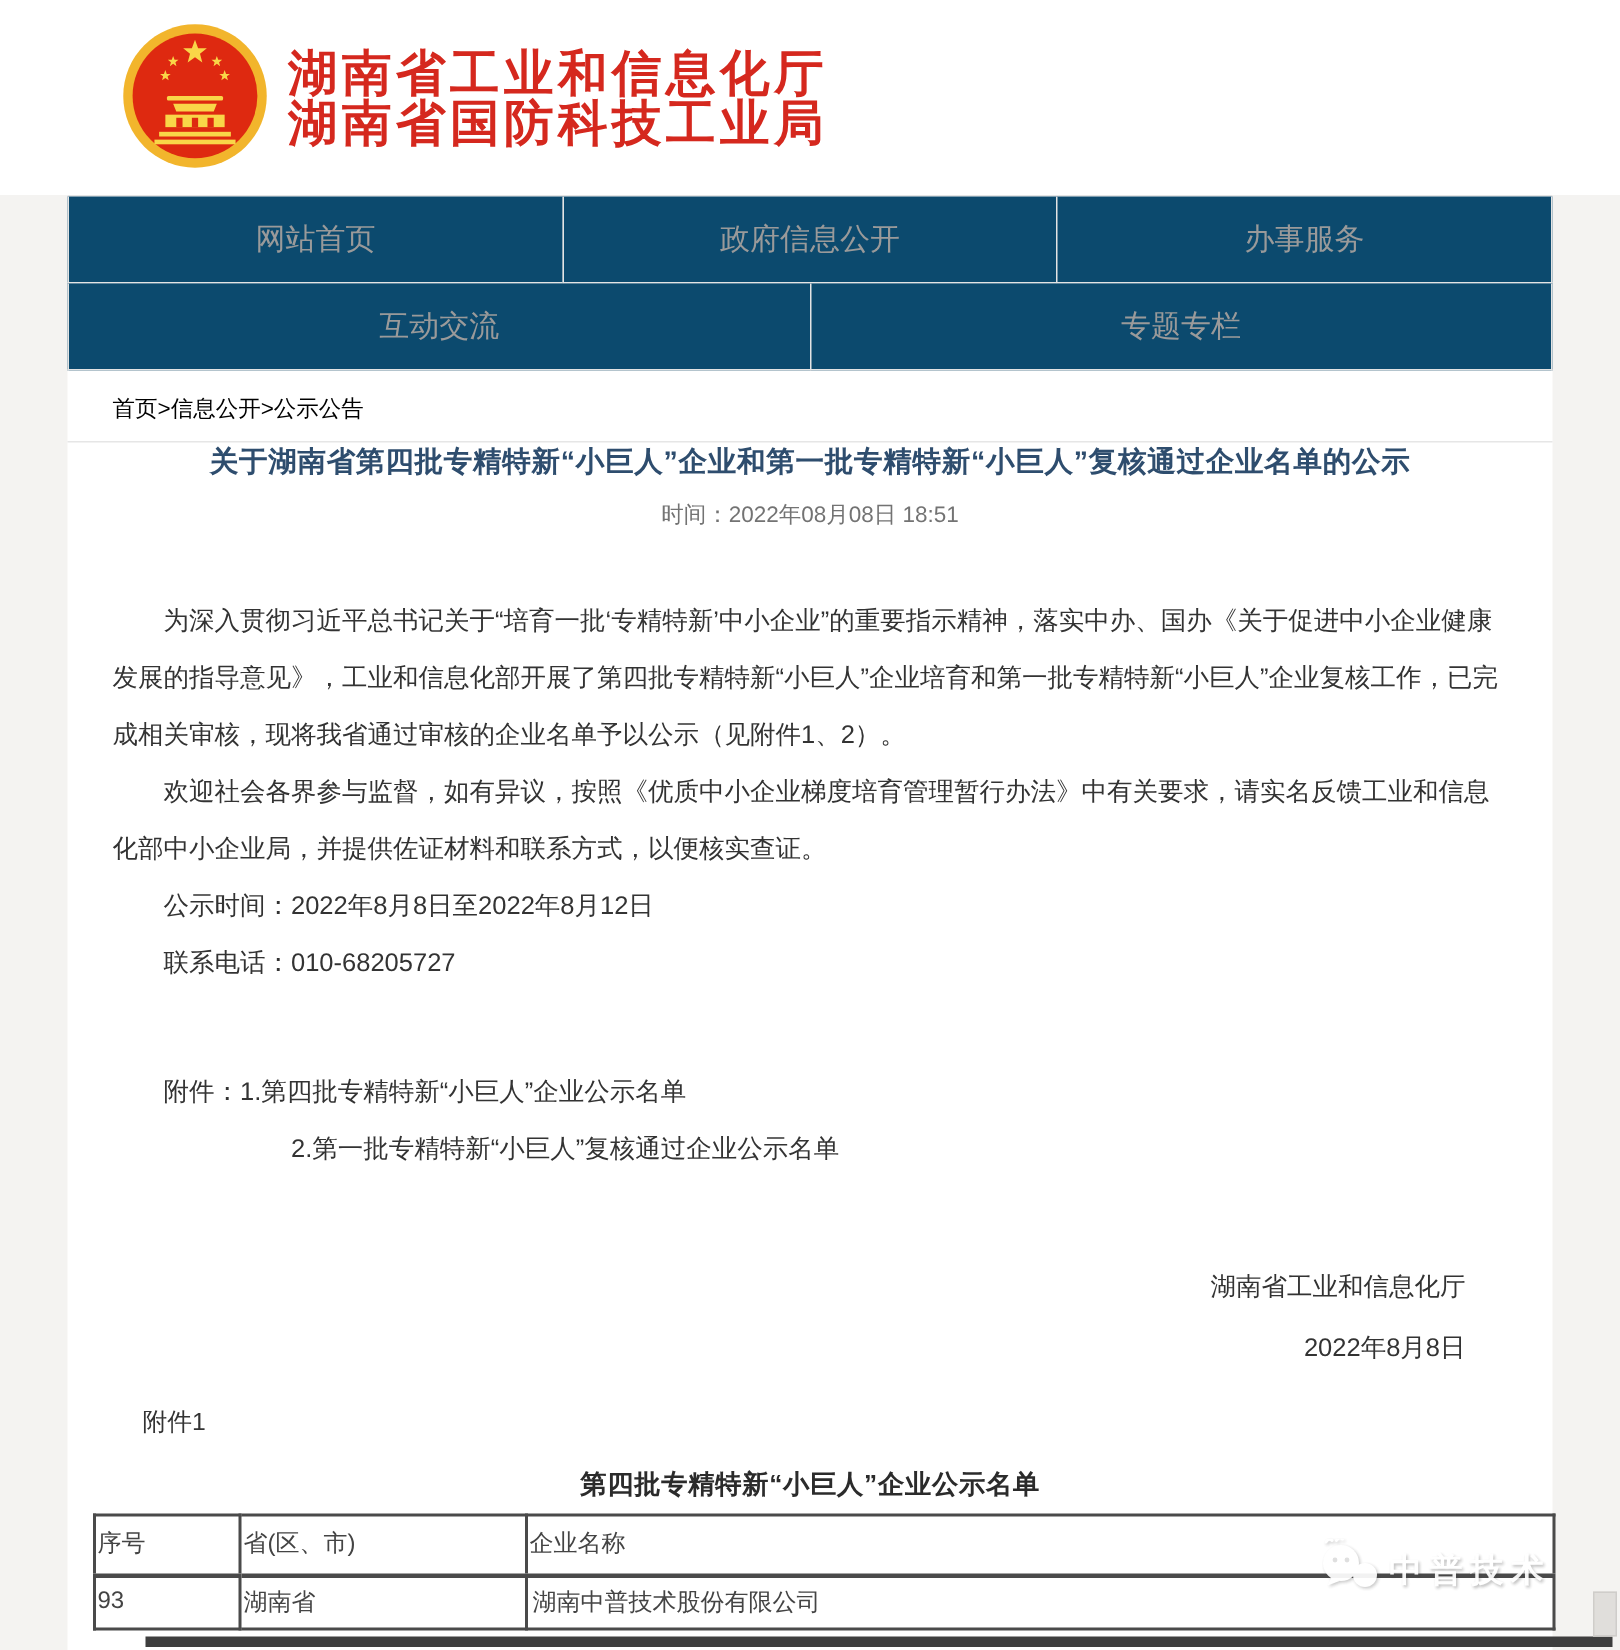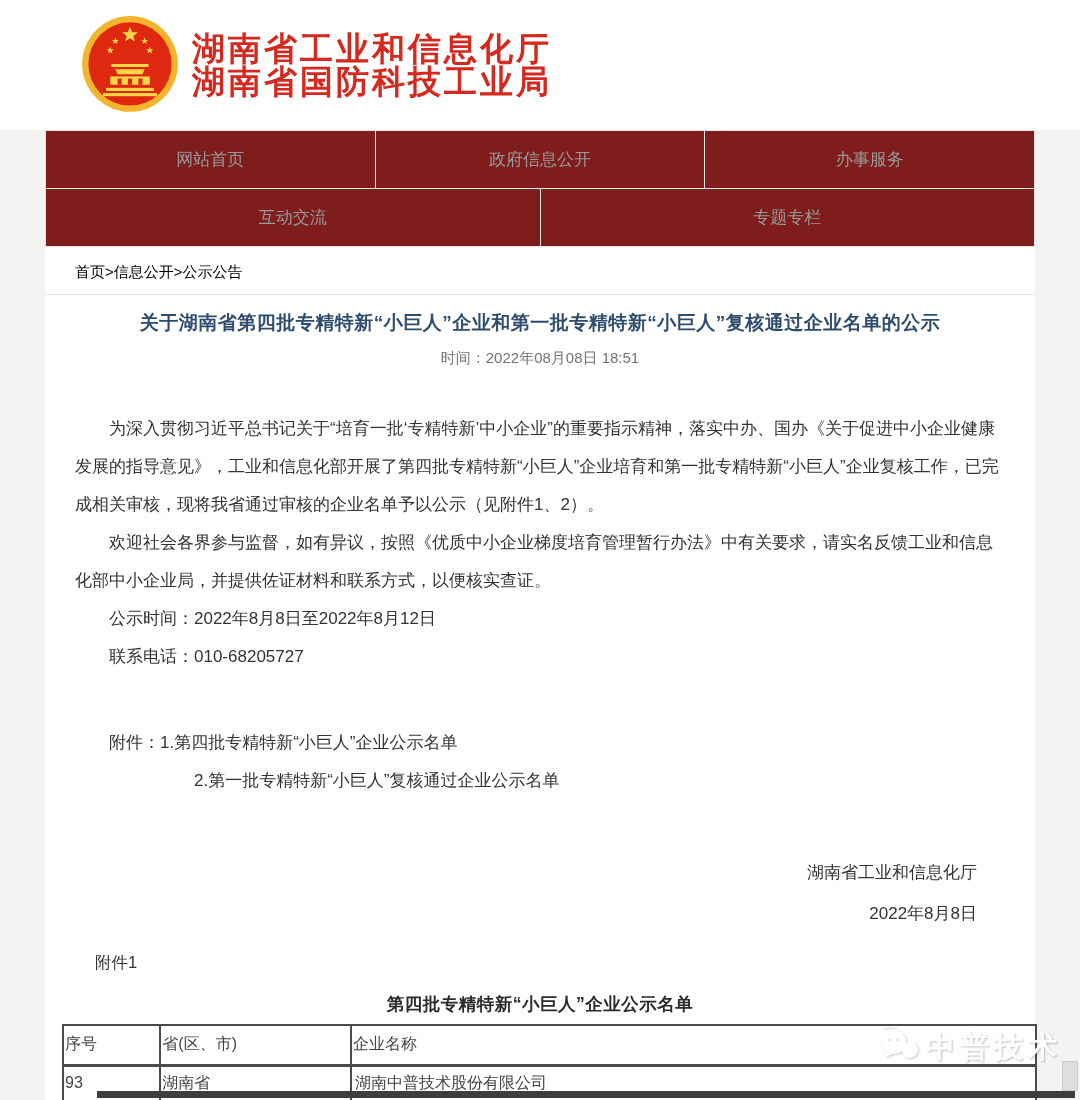--- a/index.html
+++ b/index.html
@@ -31,34 +31,34 @@
     width:990px; margin:0 auto; background:#ffffff;
     min-height:970px; padding-bottom:40px;
   }
 
   
   .nav { width:100%; border-top:1px solid #e4e4e4; }
   .nav-row { display:flex; }
   .nav-cell {
     height:58px; display:flex; align-items:center; justify-content:center;
     border:1px solid #e4e4e4; border-top:none; margin-left:-1px;
-    color:#9a9a9a; font-size:17px; flex:1; cursor:pointer; background:#7f1d1d;
+    color:#9a9a9a; font-size:20px; flex:1; cursor:pointer; background:#0c4a6e;
   }
   .nav-row .nav-cell:first-child { margin-left:0; }
   .nav-row2 .nav-cell { margin-top:-0px; }
 
   
   .breadcrumb-bar {
     padding:16px 30px 12px 30px; font-size:15px; color:#000000;
     border-bottom:1px solid #e6e6e6;
   }
 
   
   .article-title {
-    margin-top:15px; text-align:center;
+    text-align:center;
     font-size:19px; font-weight:bold; color:#2e4d6e;
     padding:0 20px; letter-spacing:0.5px;
   }
   .article-time { text-align:center; color:#737373; font-size:15px; margin-top:13px; }
 
   .article-body { padding:0 30px; font-size:17px; color:#333; line-height:38px; }
   .article-body p { margin:0; text-indent:2em; }
   .article-body p.first { margin-top:42px; }
 
   .attachments { margin-top:48px; }
@@ -88,21 +88,21 @@
   .list-table td { height:36px; }
   .col-seq { width:10%; }
   .col-prov { width:19.6%; }
   .col-name { width:70.4%; }
   .cell-left { text-align:left; padding-left:3px; }
 
   
   .watermark {
     position:absolute; left:878px; top:1026px;
     display:flex; align-items:center;
-    color:#ffffff; font-size:29px; font-weight:bold; letter-spacing:5px;
+    color:#ffffff; font-size:22px; font-weight:bold; letter-spacing:5px;
     text-shadow:1px 1px 2px rgba(60,60,60,0.35);
     opacity:0.93; pointer-events:none;
   }
   .watermark svg { margin-right:6px; filter:drop-shadow(1px 1px 1px rgba(60,60,60,0.3)); }
 
   
   .bottom-bar {
     position:absolute; left:97px; top:1091px; width:978px; height:7px;
     background:#3e3e3e;
   }

